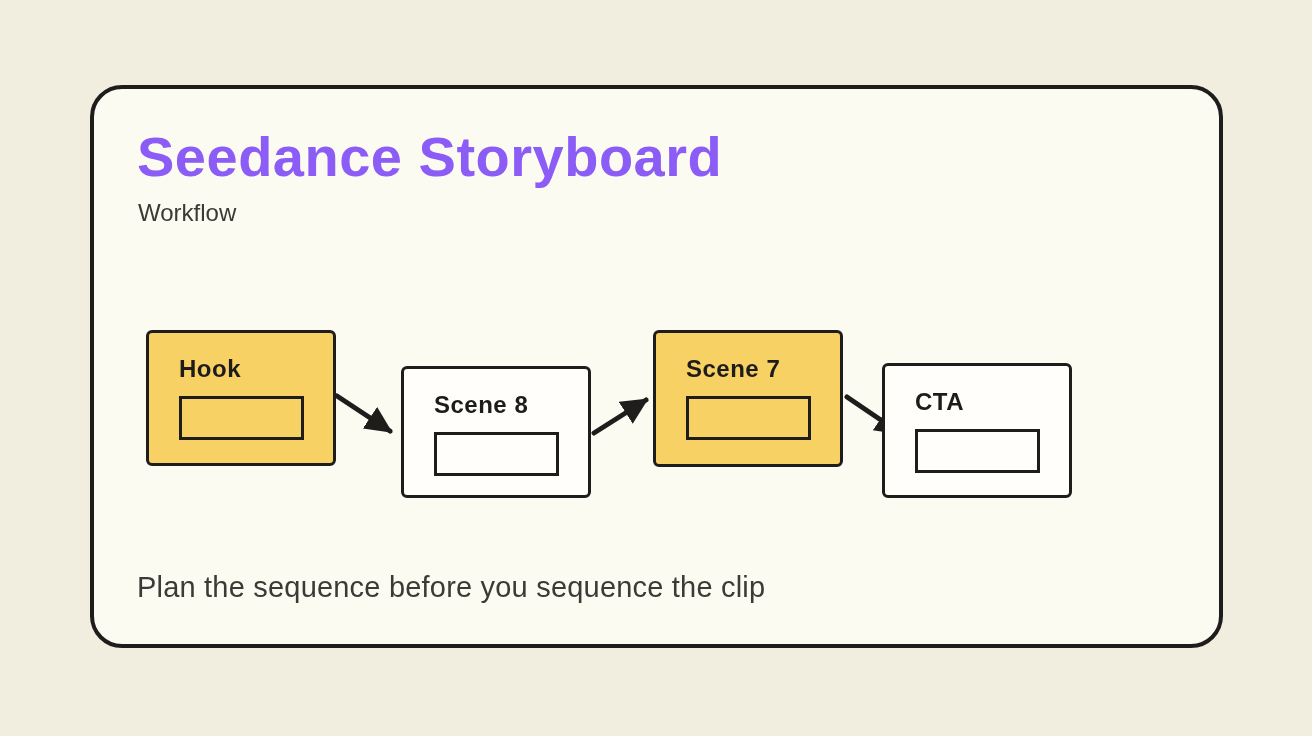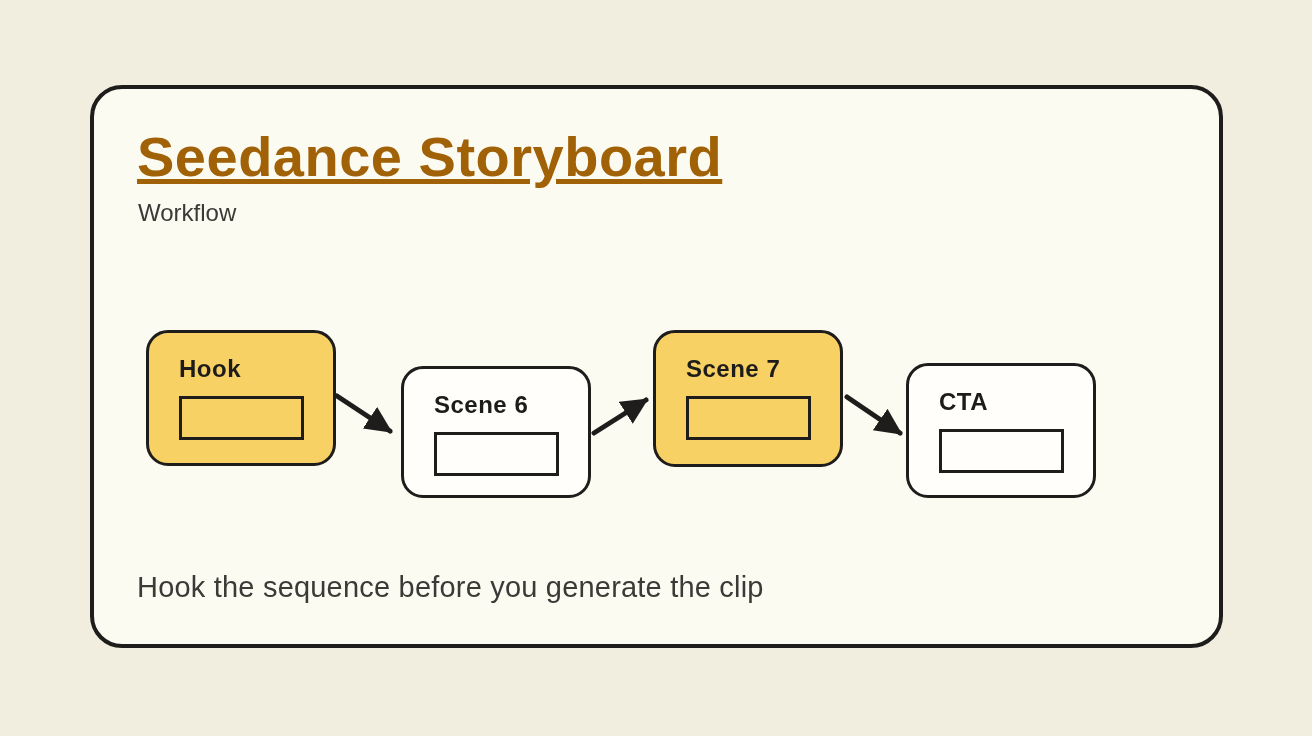--- a/index.html
+++ b/index.html
@@ -16,23 +16,22 @@
     border: 4px solid #1e1d1b;
     border-radius: 32px;
   }
 
   .title {
     position: absolute;
     left: 137px; top: 126px;
     font-size: 56px;
     font-weight: bold;
     letter-spacing: 0.5px;
-    color: #a16207;
+    color: #8b5cf6;
     line-height: 1.1;
-    text-decoration: underline;
   }
 
   .subtitle {
     position: absolute;
     left: 138px; top: 199px;
     font-size: 24px;
     font-weight: normal;
     color: #3b3a36;
   }
 
@@ -41,21 +40,21 @@
     left: 137px; top: 571px;
     font-size: 29px;
     color: #3b3a36;
     letter-spacing: 0.2px;
   }
 
   .node {
     position: absolute;
     width: 190px;
     border: 3px solid #1e1d1b;
-    border-radius: 22px;
+    border-radius: 6px;
     background: #fffefa;
   }
   .node.highlight { background: #f8d164; }
 
   .node-label {
     position: absolute;
     left: 30px; top: 22px;
     font-size: 24px;
     font-weight: bold;
     color: #1d1c1a;
@@ -67,21 +66,21 @@
     position: absolute;
     left: 30px; top: 63px;
     width: 125px; height: 44px;
     border: 3px solid #1e1d1b;
     background: transparent;
   }
 
   #node-hook   { left: 146px; top: 330px; height: 136px; }
   #node-scene1 { left: 401px; top: 366px; height: 132px; }
   #node-scene2 { left: 653px; top: 330px; height: 137px; }
-  #node-cta    { left: 906px; top: 363px; height: 135px; text-align: center; }
+  #node-cta    { left: 882px; top: 363px; height: 135px; text-align: center; }
 
   .arrows {
     position: absolute;
     left: 0; top: 0;
     width: 1312px; height: 736px;
     pointer-events: none;
   }
   .arrows line { stroke: #1e1d1b; stroke-width: 5; stroke-linecap: round; }
   .arrows path { fill: #1e1d1b; }
 </style>
@@ -105,29 +104,29 @@
     <line x1="594" y1="433" x2="646" y2="400" marker-end="url(#arrowhead)" stroke="#1e1d1b"></line>
     <line x1="847" y1="397" x2="900" y2="433" marker-end="url(#arrowhead)" stroke="#1e1d1b"></line>
   </svg>
 
   <div class="node highlight" id="node-hook">
     <div class="node-label">Hook</div>
     <div class="node-thumb"></div>
   </div>
 
   <div class="node" id="node-scene1">
-    <div class="node-label">Scene 6</div>
+    <div class="node-label">Scene 8</div>
     <div class="node-thumb"></div>
   </div>
 
   <div class="node highlight" id="node-scene2">
     <div class="node-label">Scene 7</div>
     <div class="node-thumb"></div>
   </div>
 
   <div class="node" id="node-cta">
     <div class="node-label">CTA</div>
     <div class="node-thumb"></div>
   </div>
 
-  <div class="caption">Hook the sequence before you generate the clip</div>
+  <div class="caption">Plan the sequence before you sequence the clip</div>
 
 </div>
 
 </body></html>

